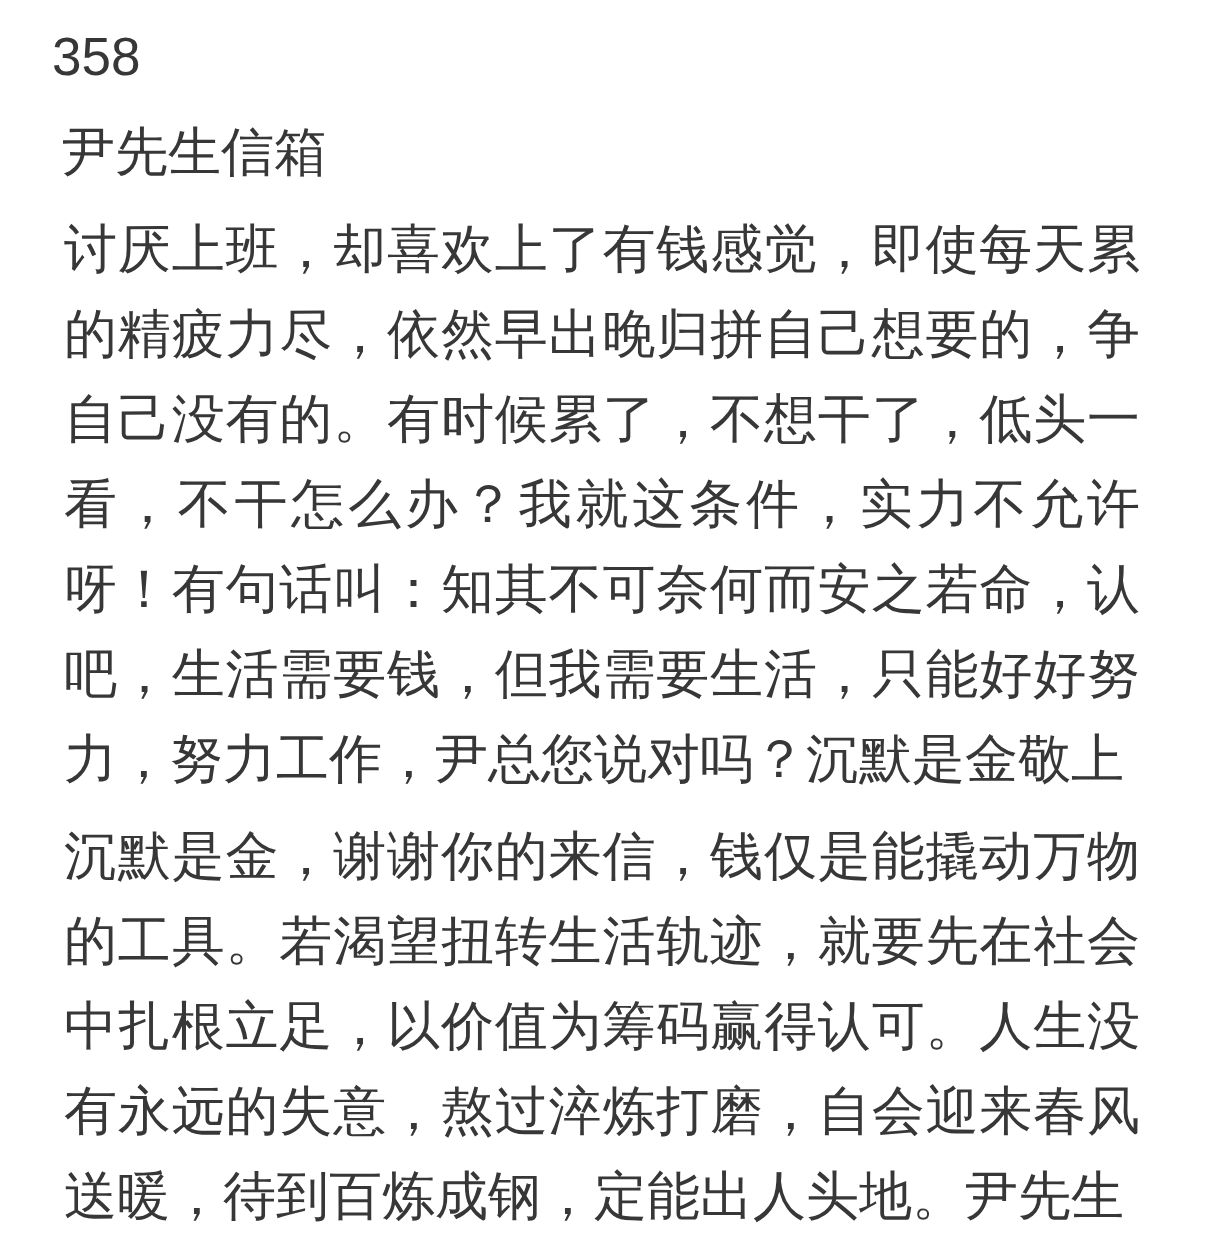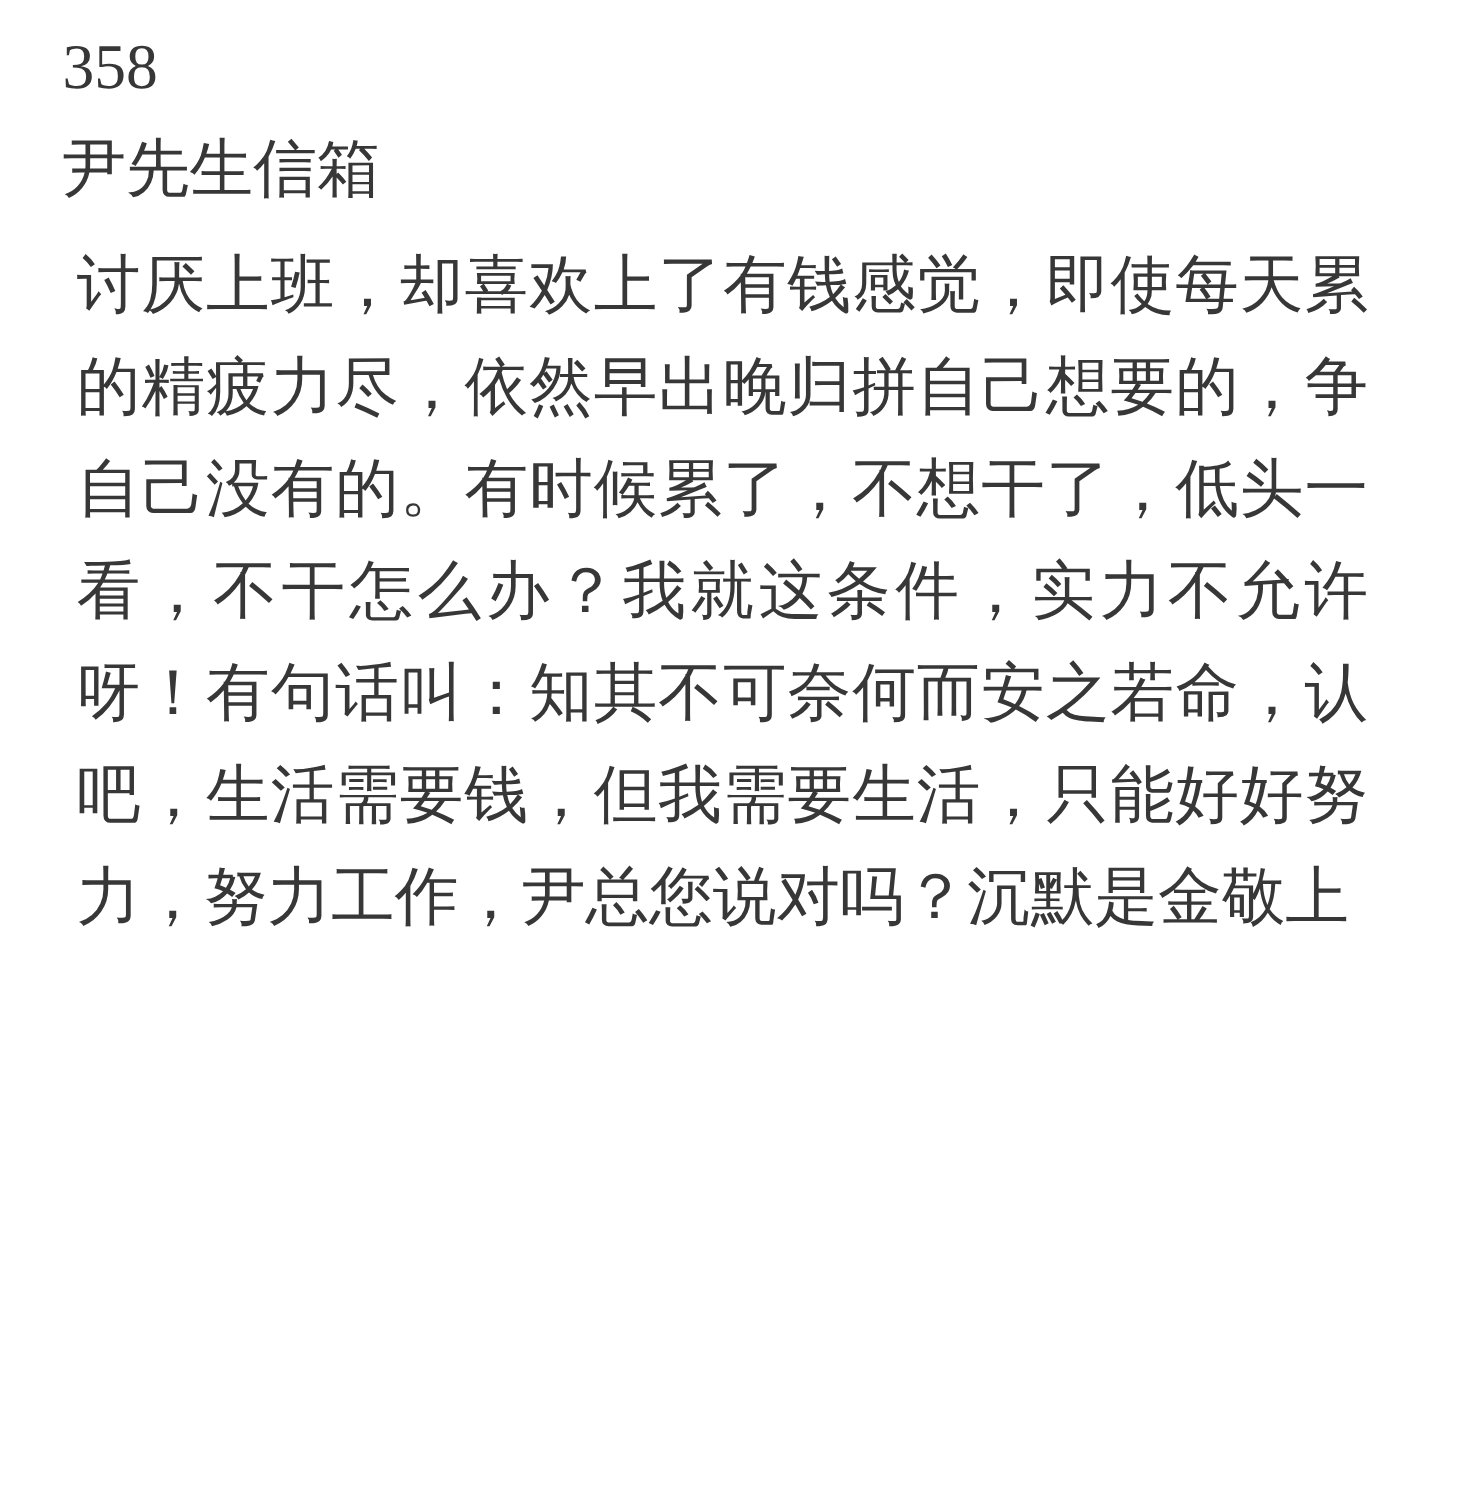--- a/index.html
+++ b/index.html
@@ -7,42 +7,43 @@
     padding: 0;
     background: #ffffff;
   }
   .page {
     width: 1219px;
     height: 1256px;
     box-sizing: border-box;
     background: #ffffff;
     padding: 14px 67px 0 52px;
     overflow: hidden;
-    font-family: Liberation Serif, serif;
+    font-family: Liberation Sans, sans-serif;
     color: #373737;
     font-size: 53px;
     line-height: 85px;
     letter-spacing: 0;
   }
   .page-number {
     margin: 0;
     font-weight: 400;
   }
   .page-title {
-    margin: 0;
+    margin: 10px;
     font-weight: 400;
   }
   .para {
     margin: 12px;
     text-align: justify;
     text-justify: inter-character;
     word-break: break-all;
     overflow-wrap: anywhere;
   }
 </style>
 </head>
 <body>
 
 <div class="page">
   <div class="page-number">358</div>
   <div class="page-title">尹先生信箱</div>
   <p class="para">讨厌上班，却喜欢上了有钱感觉，即使每天累的精疲力尽，依然早出晚归拼自己想要的，争自己没有的。有时候累了，不想干了，低头一看，不干怎么办？我就这条件，实力不允许呀！有句话叫：知其不可奈何而安之若命，认吧，生活需要钱，但我需要生活，只能好好努力，努力工作，尹总您说对吗？沉默是金敬上</p>
+  <p class="para">沉默是金，谢谢你的来信，钱仅是能撬动万物的工具。若渴望扭转生活轨迹，就要先在社会中扎根立足，以价值为筹码赢得认可。人生没有永远的失意，熬过淬炼打磨，自会迎来春风送暖，待到百炼成钢，定能出人头地。尹先生</p>
 </div>
 
 </body></html>

